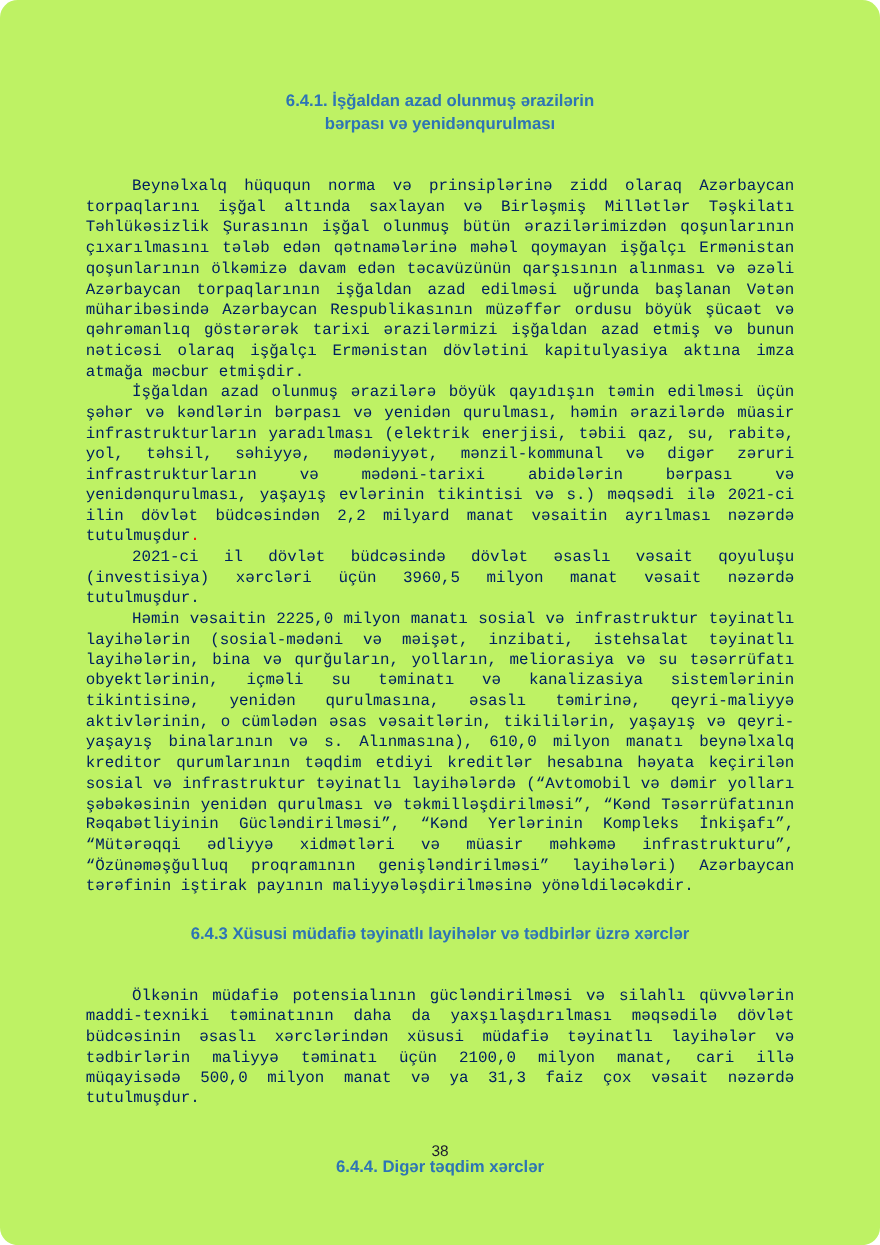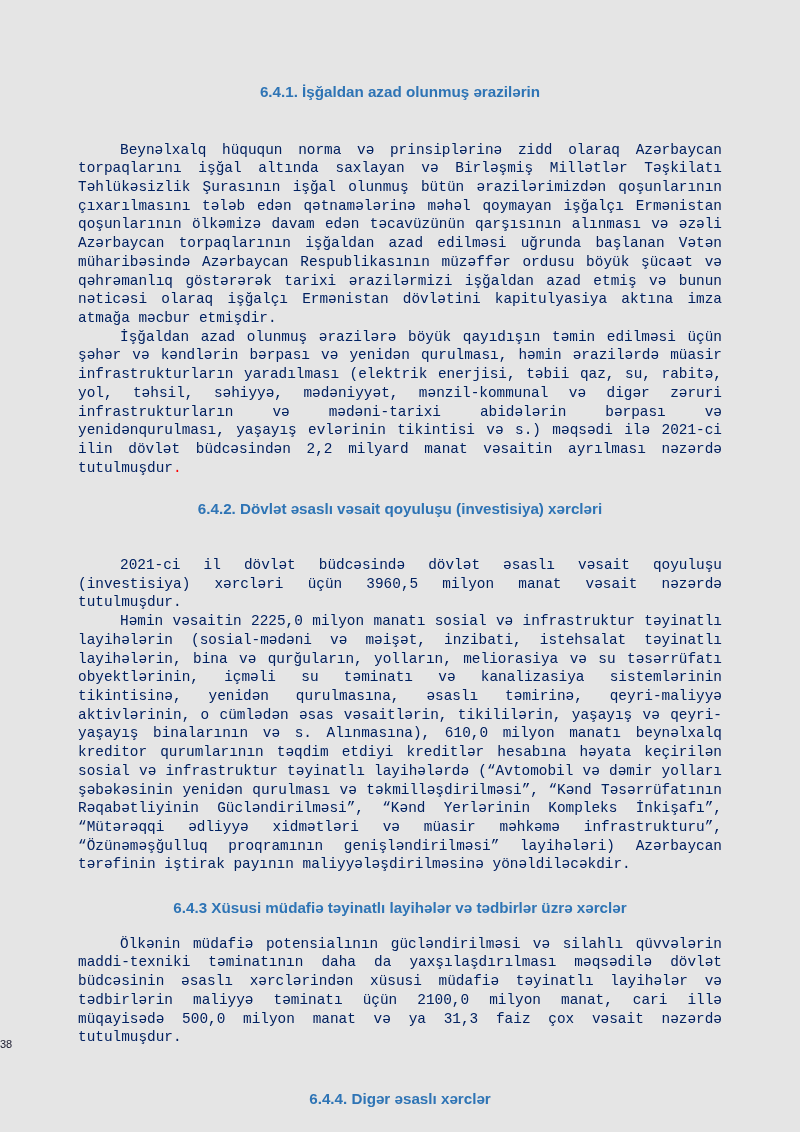--- a/index.html
+++ b/index.html
@@ -7,75 +7,76 @@
   body {
     width: 800px;
     height: 1132px;
     overflow: hidden;
     font-family: "Liberation Sans", sans-serif;
   }
   .page {
     position: relative;
     width: 800px;
     height: 1132px;
-    background: #e5e5e5;
+    background: #bef264;
     padding: 82px 78px 0 78px;
     color: #002060;
+    border-radius: 16px;
   }
   .heading {
     color: #2E74B5;
     font-weight: 700;
     text-align: center;
     font-size: 15.2px;
     line-height: 1.35;
     margin: 0;
   }
   .heading .hline { display: block; }
   .h1 { margin-bottom: 38px; }
   .h2 { margin-top: 22px; margin-bottom: 36px; }
-  .h3 { margin-top: 24px; margin-bottom: 16px; }
+  .h3 { margin-top: 24px; margin-bottom: 36px; }
   .h4 { margin-top: 42px; }
   p.body {
     font-size: 14.4px;
     line-height: 1.3;
     text-align: justify;
     margin: 0;
     text-indent: 42px;
     color: #002060;
     font-family: Liberation Mono, monospace;
   }
   .red-period { color: #FF0000; }
   .page-number {
     position: absolute;
     left: 0;
     right: 0;
     top: 1038px;
-    text-align: left;
-    font-size: 11px;
+    text-align: center;
+    font-size: 14px;
     color: #1a1a2e;
   }
 </style>
 </head>
 <body>
 
 <div class="page">
 
   <h1 class="heading h1">
     <span class="hline">6.4.1. İşğaldan azad olunmuş ərazilərin</span>
+    <span class="hline">bərpası və yenidənqurulması</span>
   </h1>
 
   <p class="body">Beynəlxalq hüququn norma və prinsiplərinə zidd olaraq Azərbaycan torpaqlarını işğal altında saxlayan və Birləşmiş Millətlər Təşkilatı Təhlükəsizlik Şurasının işğal olunmuş bütün ərazilərimizdən qoşunlarının çıxarılmasını tələb edən qətnamələrinə məhəl qoymayan işğalçı Ermənistan qoşunlarının ölkəmizə davam edən təcavüzünün qarşısının alınması və əzəli Azərbaycan torpaqlarının işğaldan azad edilməsi uğrunda başlanan Vətən müharibəsində Azərbaycan Respublikasının müzəffər ordusu böyük şücaət və qəhrəmanlıq göstərərək tarixi ərazilərmizi işğaldan azad etmiş və bunun nəticəsi olaraq işğalçı Ermənistan dövlətini kapitulyasiya aktına imza atmağa məcbur etmişdir.</p>
   <p class="body"><span>İşğaldan azad olunmuş ərazilərə böyük qayıdışın təmin edilməsi üçün şəhər və kəndlərin bərpası və yenidən qurulması, həmin ərazilərdə müasir infrastrukturların yaradılması (elektrik enerjisi, təbii qaz, su, rabitə, yol, təhsil, səhiyyə, mədəniyyət, mənzil-kommunal və digər zəruri infrastrukturların və mədəni-tarixi abidələrin bərpası və yenidənqurulması, yaşayış evlərinin tikintisi və s.) məqsədi ilə 2021-ci ilin dövlət büdcəsindən 2,2 milyard manat vəsaitin ayrılması nəzərdə tutulmuşdur</span><span class="red-period">.</span></p>
 
-  <h2 class="heading h2">6.4.2. Dövlət əsaslı vəsait qoyuluşu (investisiya) xərcləri</h2>
 
   <p class="body">2021-ci il dövlət büdcəsində dövlət əsaslı vəsait qoyuluşu (investisiya) xərcləri üçün 3960,5 milyon manat vəsait nəzərdə tutulmuşdur.</p>
   <p class="body">Həmin vəsaitin 2225,0 milyon manatı sosial və infrastruktur təyinatlı layihələrin (sosial-mədəni və məişət, inzibati, istehsalat təyinatlı layihələrin, bina və qurğuların, yolların, meliorasiya və su təsərrüfatı obyektlərinin, içməli su təminatı və kanalizasiya sistemlərinin tikintisinə, yenidən qurulmasına, əsaslı təmirinə, qeyri-maliyyə aktivlərinin, o cümlədən əsas vəsaitlərin, tikililərin, yaşayış və qeyri-yaşayış binalarının və s. Alınmasına), 610,0 milyon manatı beynəlxalq kreditor qurumlarının təqdim etdiyi kreditlər hesabına həyata keçirilən sosial və infrastruktur təyinatlı layihələrdə (“Avtomobil və dəmir yolları şəbəkəsinin yenidən qurulması və təkmilləşdirilməsi”, “Kənd Təsərrüfatının Rəqabətliyinin Gücləndirilməsi”, “Kənd Yerlərinin Kompleks İnkişafı”, “Mütərəqqi ədliyyə xidmətləri və müasir məhkəmə infrastrukturu”, “Özünəməşğulluq proqramının genişləndirilməsi” layihələri) Azərbaycan tərəfinin iştirak payının maliyyələşdirilməsinə yönəldiləcəkdir.</p>
 
   <h2 class="heading h3">6.4.3 Xüsusi müdafiə təyinatlı layihələr və tədbirlər üzrə xərclər</h2>
 
   <p class="body">Ölkənin müdafiə potensialının gücləndirilməsi və silahlı qüvvələrin maddi-texniki təminatının daha da yaxşılaşdırılması məqsədilə dövlət büdcəsinin əsaslı xərclərindən xüsusi müdafiə təyinatlı layihələr və tədbirlərin maliyyə təminatı üçün 2100,0 milyon manat, cari illə müqayisədə 500,0 milyon manat və ya 31,3 faiz çox vəsait nəzərdə tutulmuşdur.</p>
 
-  <h2 class="heading h4">6.4.4. Digər əsaslı xərclər</h2>
+  <h2 class="heading h4">6.4.4. Digər təqdim xərclər</h2>
 
   <div class="page-number">38</div>
 
 </div>
 
 </body></html>

